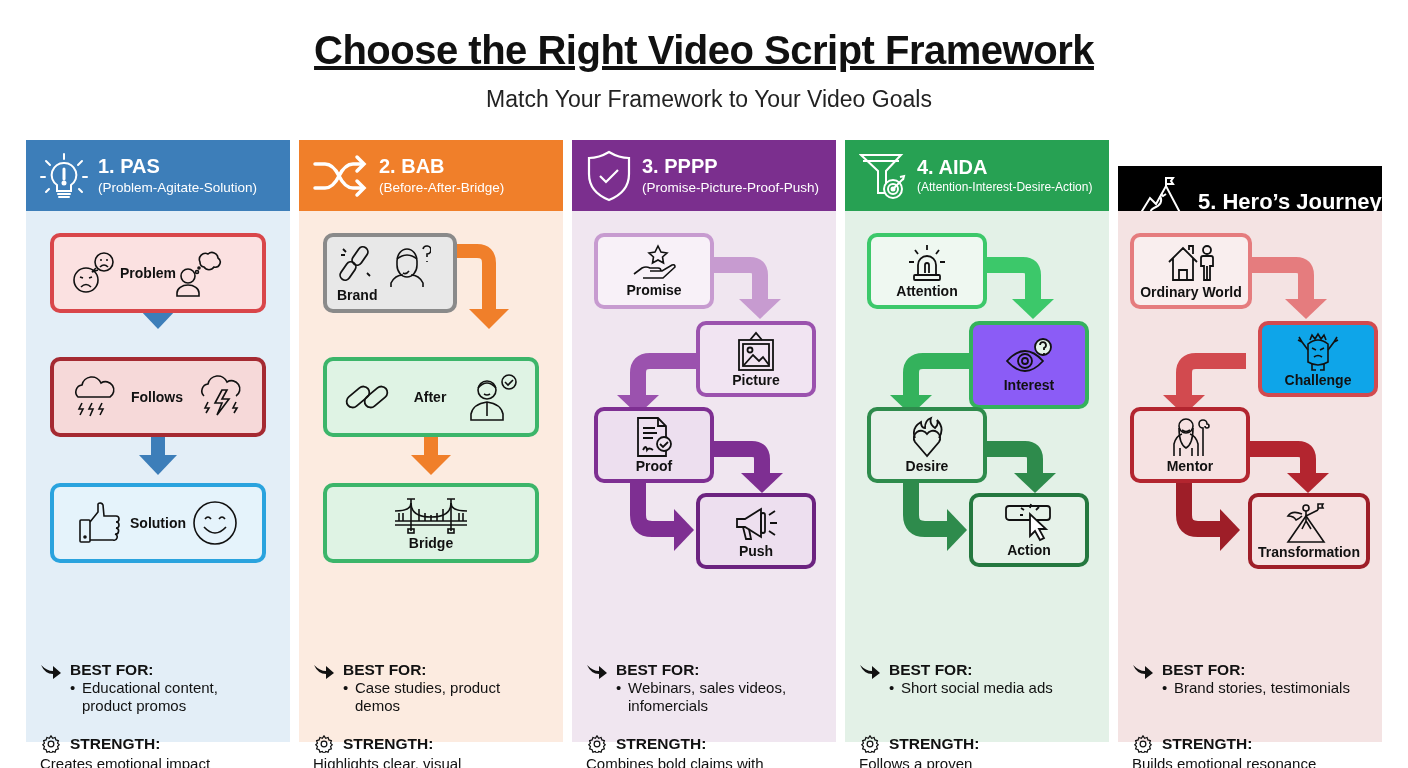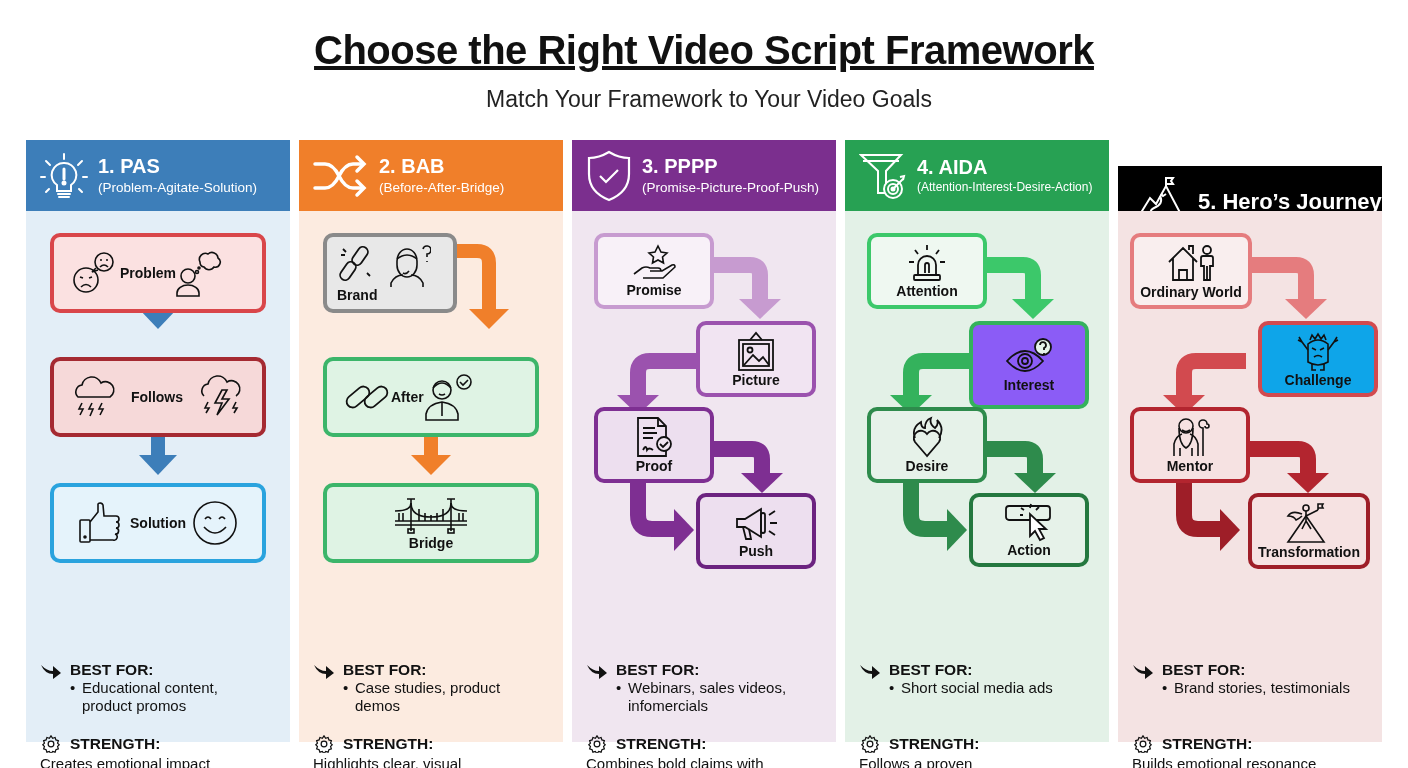--- a/index.html
+++ b/index.html
@@ -152,21 +152,21 @@
         <svg width="44" height="44" viewBox="0 0 44 44" fill="none" stroke="#111" stroke-width="1.6">
           <path d="M10 18 a10 12 0 0 1 20 0 v4 a10 12 0 0 1 -20 0z"></path>
             <path d="M10 16 q10 -8 20 0"></path>
           <path d="M4 44 v-4 q4 -8 12 -8 M36 44 v-4 q-4 -8 -12 -8"></path>
             <path d="M16 30 q3 2 6 -2"></path>
           <path d="M36 6 a4 4 0 1 1 4 5 v3 M40 18 v1"></path>
         </svg>
       </div>
       <span class="lbl">Brand</span>
     </div>
-    <div class="node" style="left:24px;top:146px;width:216px;height:80px;border-color:#3CB56A;background:#DFF3E4;justify-content:flex-start;padding:0 16px;">
+    <div class="node" style="left:24px;top:146px;width:216px;height:80px;border-color:#3CB56A;background:#DFF3E4;justify-content:space-between;padding:0 16px;">
       <svg width="48" height="40" viewBox="0 0 48 40" fill="none" stroke="#111" stroke-width="1.8">
         <rect x="2" y="14" width="26" height="12" rx="6" transform="rotate(-40 15 20)"></rect>
           <rect x="20" y="14" width="26" height="12" rx="6" transform="rotate(-40 33 20)"></rect>
       </svg>
       <span class="lbl">After</span>
       <svg width="50" height="50" viewBox="0 0 50 50" fill="none" stroke="#111" stroke-width="1.6">
         <circle cx="18" cy="18" r="9"></circle>
           <path d="M9 16 q9 -10 18 0"></path>
           <path d="M15 22 q3 2 6 0"></path>
         <path d="M2 48 v-6 q2 -10 16 -12 q14 2 16 12 v6 z"></path>

